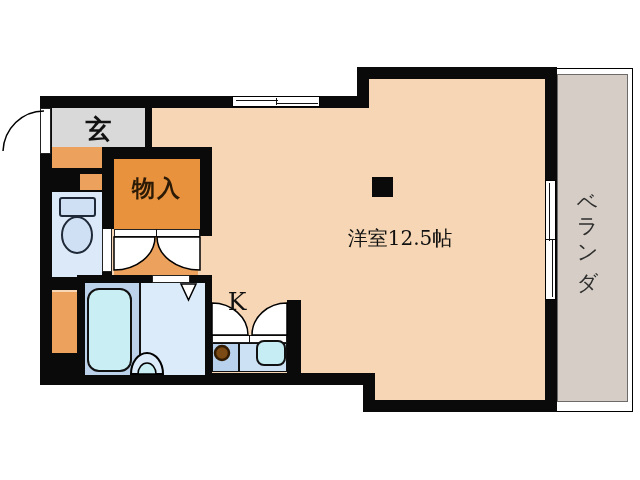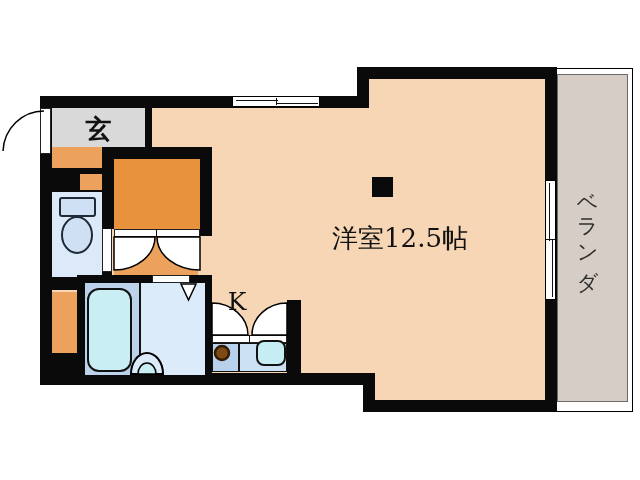--- a/index.html
+++ b/index.html
@@ -15,21 +15,21 @@
   .wet-light { background:#dcebf9; }
   .wet-med { background:#bcd2ea; }
   .toilet-room { background:#dce9f8; }
   .door-white { background:#ffffff; border:1px solid #222; }
   .cell-l { background:#b8d2ee; border:1px solid #111; }
   .cell-r { background:#cde1f5; border:1px solid #111; }
   .thinline { background:#111; }
   .label { display:flex; align-items:center; justify-content:center; color:#111; }
   .lbl-genkan { font-size:26px; font-weight:600; }
   .lbl-closet { font-size:23px; font-weight:600; letter-spacing:2px; color:#2b1a05; }
-  .lbl-room { font-size:26px; font-family:"DejaVu Serif", serif;text-align:center; }
+  .lbl-room { font-size:20px; font-family:"DejaVu Serif", serif;text-align:center; }
   .lbl-k { font-size:25px; font-family:"DejaVu Serif", serif; }
   .lbl-balcony { font-size:21px; color:#2e2e2e; writing-mode:vertical-rl; text-orientation:upright; letter-spacing:2px; line-height:1; display:flex; align-items:center; justify-content:center; }
   svg { position:absolute; left:0; top:0; }
 </style>
 </head>
 <body>
 
 <div id="plan">
 
   <div class="abs" style="left:556px; top:68px; width:77px; height:344px; background:#fff; border:1px solid #000;"></div>
@@ -113,17 +113,18 @@
     <path d="M138,374 A9,11 0 0 1 156,374 Z" fill="#c9eff5" stroke="#000" stroke-width="1.5"></path>
 
     <path d="M181,284 L196,284 L188.5,300 Z" fill="#ffffff" stroke="#000" stroke-width="1.5"></path>
 
     <circle cx="222" cy="353" r="7" fill="#7b4a15" stroke="#311b02" stroke-width="2.5"></circle>
 
     <rect x="257" y="341" width="28" height="24" rx="7" fill="#c6edf3" stroke="#111" stroke-width="2"></rect>
   </svg>
 
   <div class="abs label lbl-genkan" style="left:52px; top:112px; width:93px; height:34px;">玄</div>
+  <div class="abs label lbl-closet" style="left:114px; top:170px; width:86px; height:36px;">物入</div>
   <div class="abs label lbl-room" style="left:320px; top:222px; width:160px; height:32px;">洋室12.5帖</div>
   <div class="abs label lbl-k" style="left:222px; top:288px; width:30px; height:26px;">K</div>
   <div class="abs lbl-balcony" style="left:572px; top:178px; width:30px; height:104px;">ベランダ</div>
 
 </div>
 
 </body></html>

